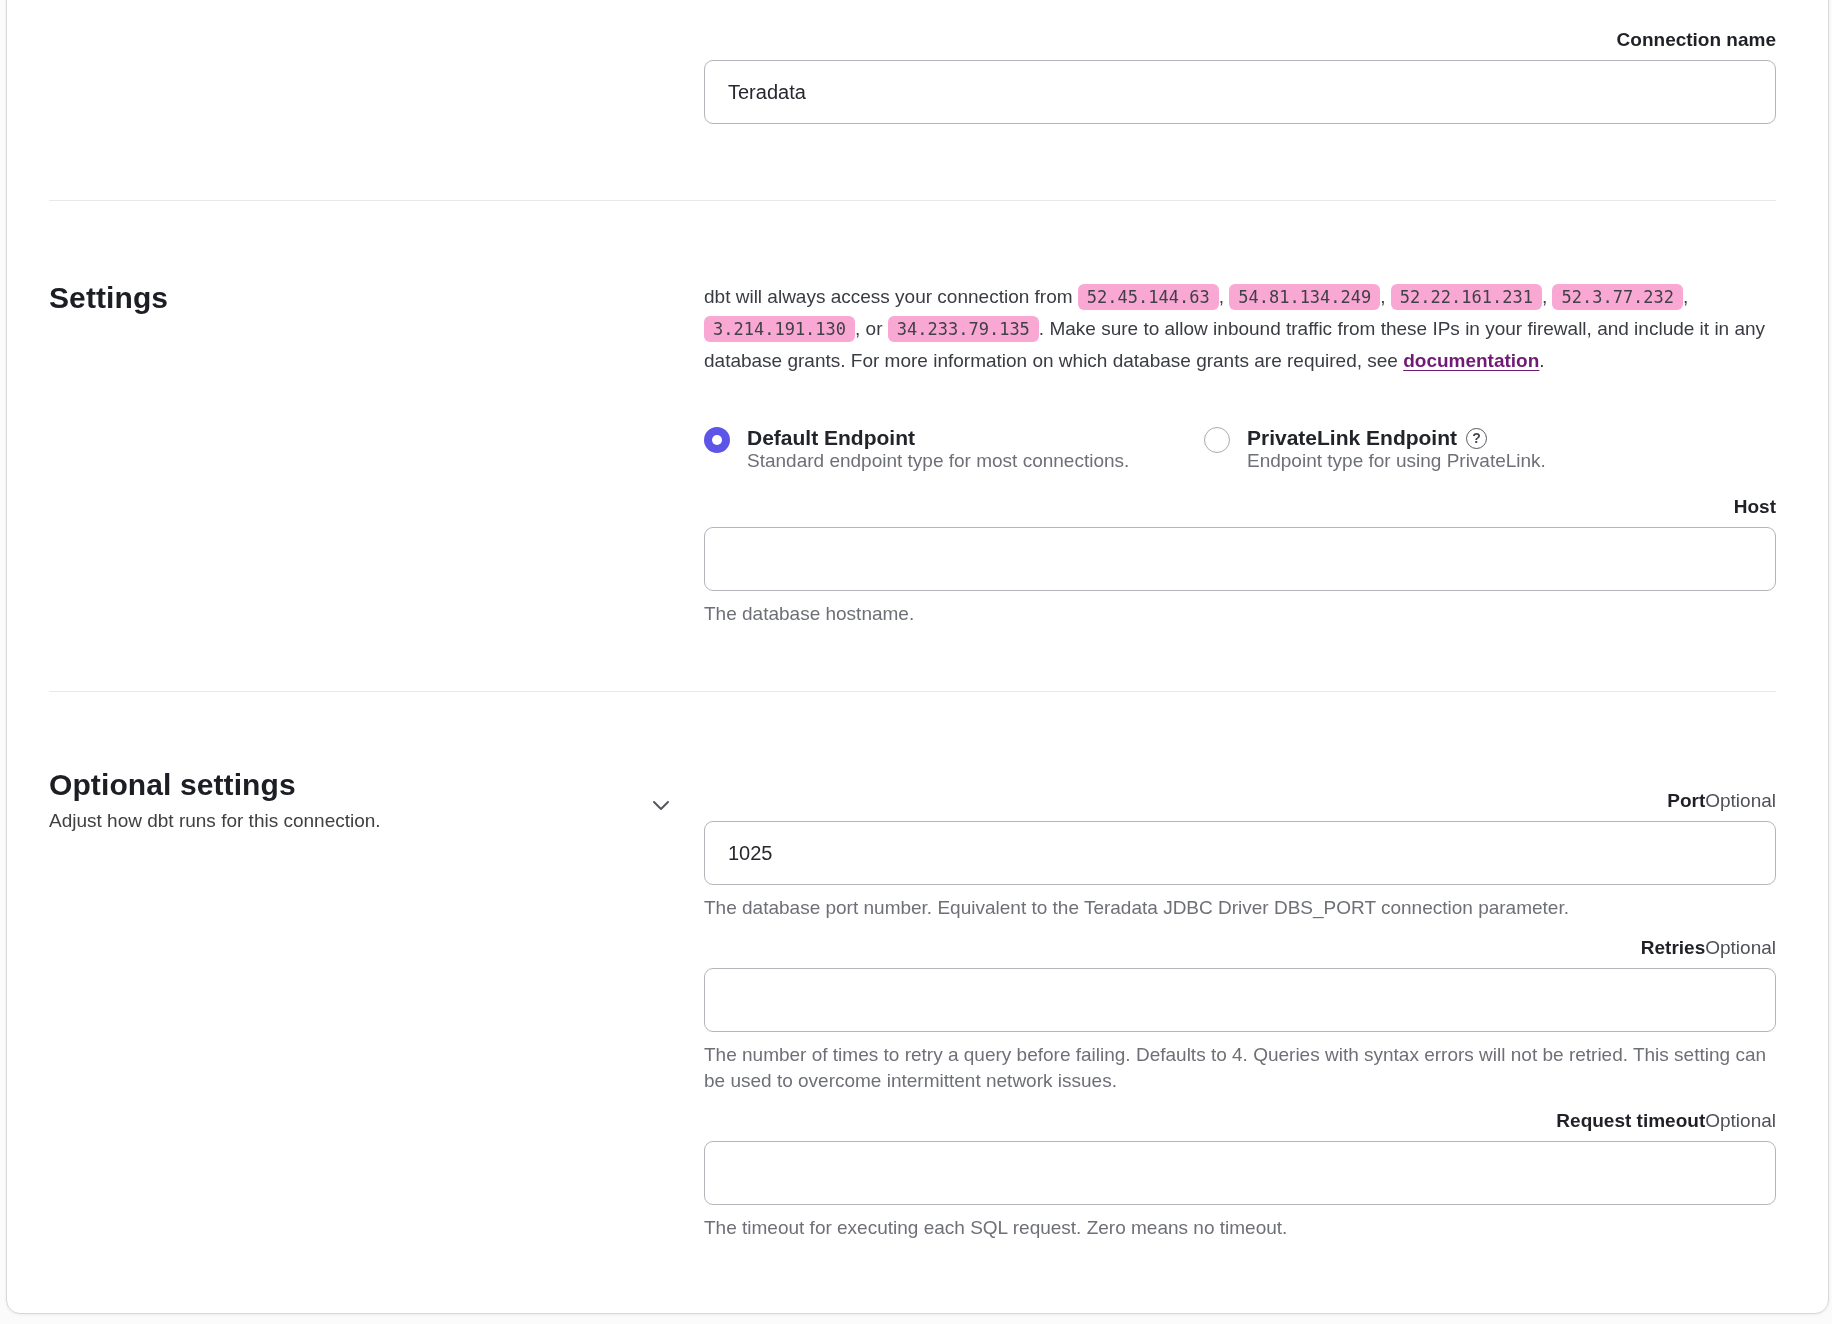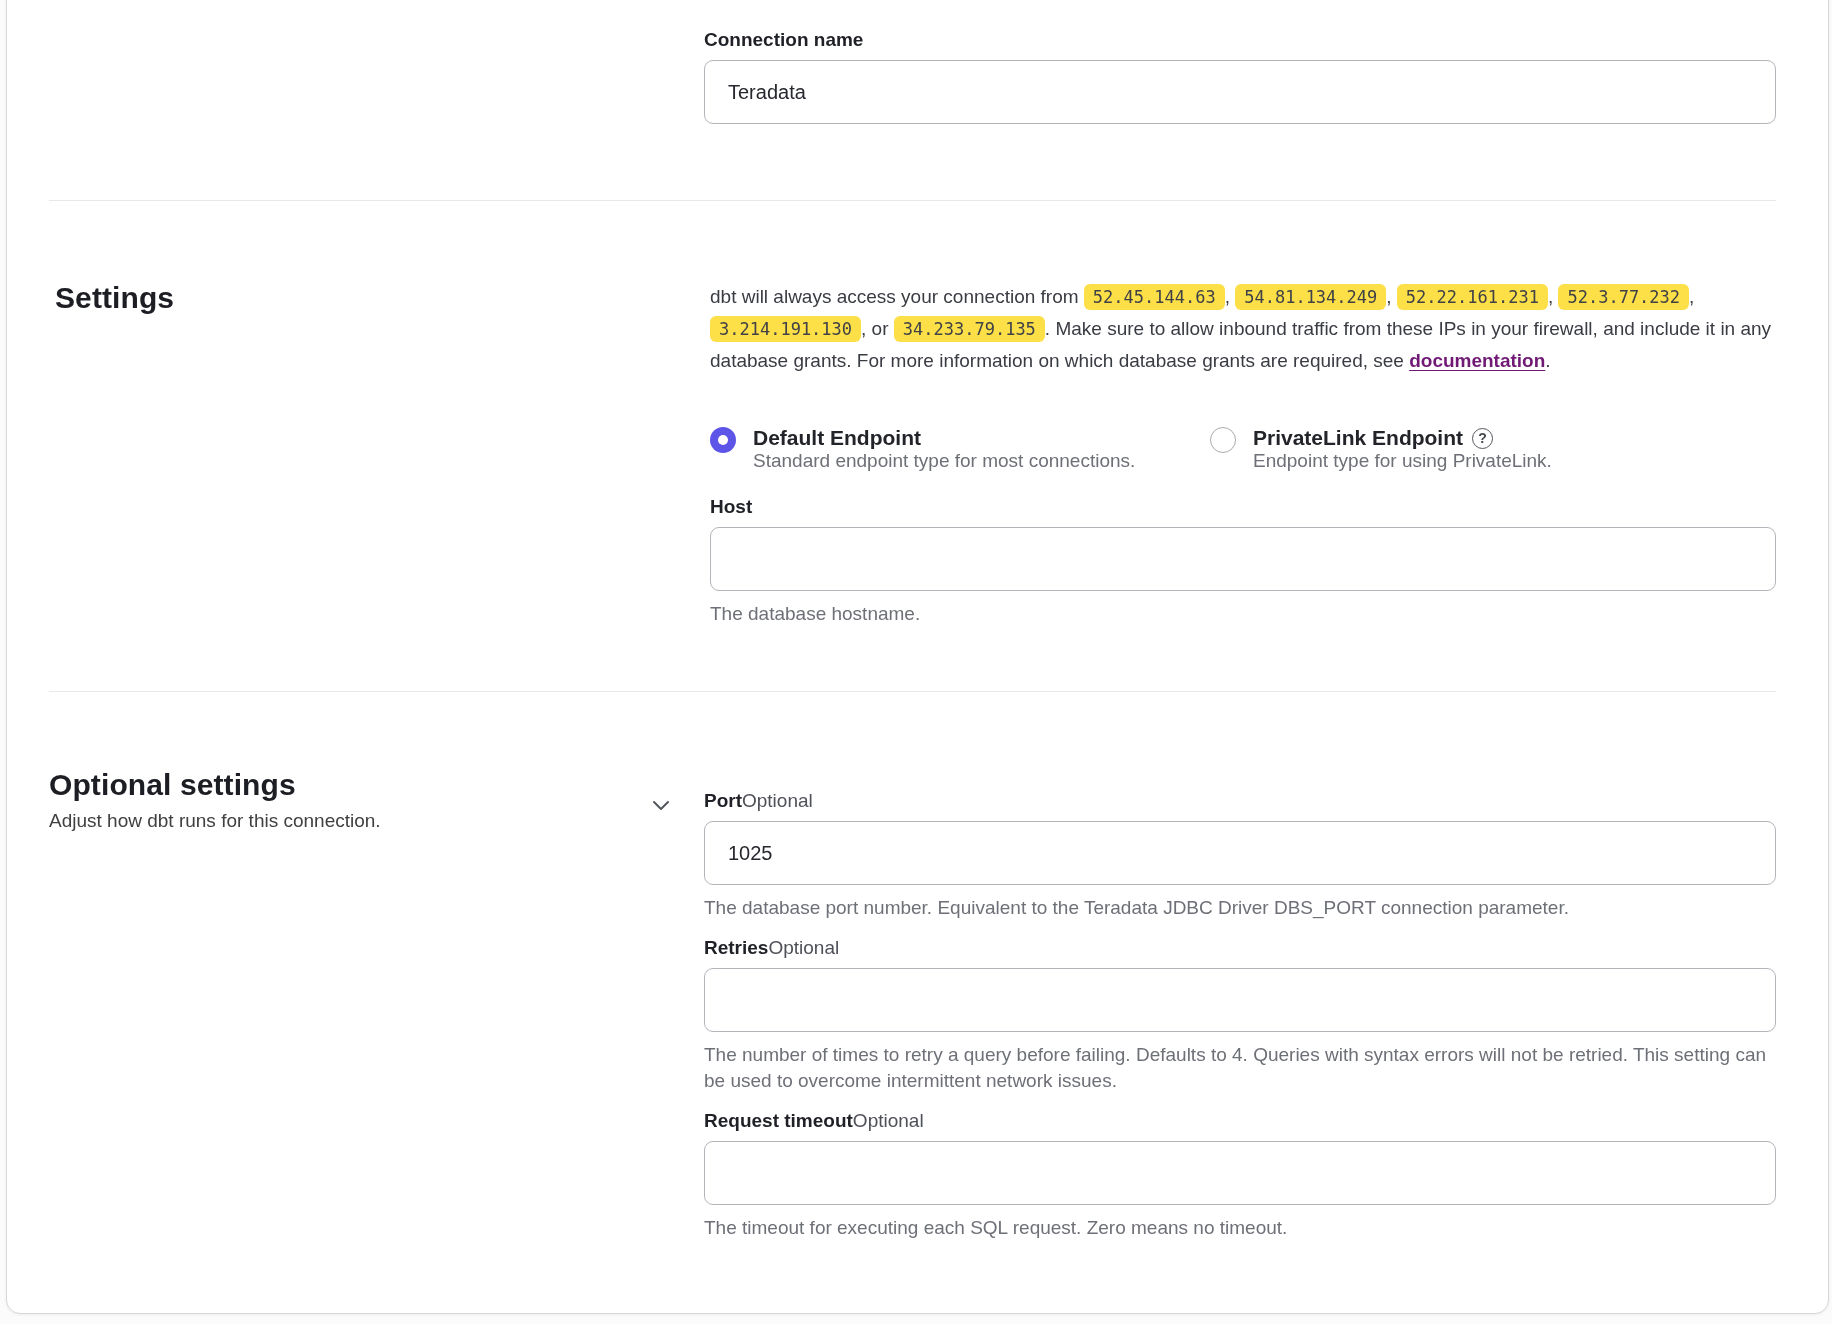--- a/index.html
+++ b/index.html
@@ -27,40 +27,40 @@
   .divider { height:1px; background:#e7e8ea; margin:0; }
 
   .section-heading {
     font-size:30px; font-weight:700; color:#1c1e24; letter-spacing:0.1px;
   }
   .section-subtitle {
     font-size:19px; color:#404040; margin-top:8px;
   }
 
   .field-label { font-size:19px; font-weight:600; color:#1f2127; }
-  .field-head { display:flex; justify-content:flex-start; align-items:flex-end; margin-bottom:9px; }
+  .field-head { display:flex; justify-content:flex-end; align-items:flex-end; margin-bottom:9px; }
   .optional-badge { font-size:19px; font-weight:400; color:#4f5158; }
   .text-input {
     width:100%; height:64px;
     border:1px solid #b3b5ba; border-radius:9px;
     background:#ffffff;
     font-family:"Liberation Sans", sans-serif;
     font-size:20px; color:#26282e;
     padding:10px 23px;
     outline:none; display:block;
   }
   .helper { font-size:19px; line-height:26px; color:#6e7077; margin-top:10px; }
   .field-group { margin-top:16px; }
   .field-group:first-child { margin-top:0; }
 
   .ip-para { font-size:19px; line-height:31px; color:#3a3c43; }
   .code-chip {
     font-family:"DejaVu Sans Mono", monospace;
     font-size:17px; color:#3f4147;
-    background:#fde047; border-radius:6px;
+    background:#f9a8d4; border-radius:6px;
     padding:3px 9px; white-space:nowrap;
   }
   .doc-link { color:#701a75; font-weight:600; text-decoration:underline; text-underline-offset:3px; cursor:pointer; }
 
   .radio-row { display:flex; margin-top:50px; }
   .radio-option { display:flex; align-items:flex-start; cursor:pointer; }
   .radio-option.first { width:500px; flex-shrink:0; }
   .radio-circle {
     width:26px; height:26px; border-radius:50%;
     border:1.5px solid #a9abb1; background:#fff;
@@ -87,21 +87,21 @@
   .chevron-btn {
     position:absolute; right:30px; top:24px;
     width:26px; height:26px; cursor:pointer;
     display:flex; align-items:center; justify-content:center;
   }
 
   
   .row-connection { padding-top:58px; }
   .row-connection .right-col { }
   .div-1 { margin-top:76px; }
-  .row-settings { padding-top:80px;margin-left:6px; }
+  .row-settings { padding-top:80px; }
   .host-group { margin-top:24px; }
   .div-2 { margin-top:64px; }
   .row-optional { padding-top:76px; padding-bottom:40px; }
   .row-optional .right-col { margin-top:22px; }
 </style>
 </head>
 <body>
 
 <div class="card">
   <div class="content">

